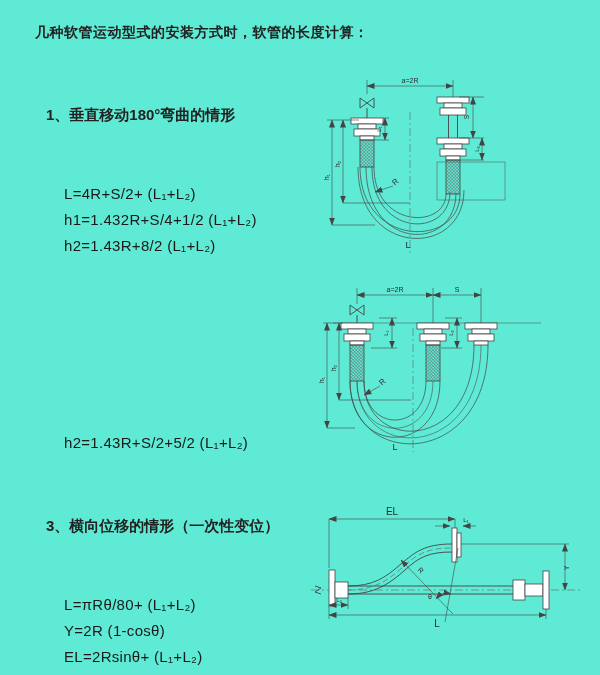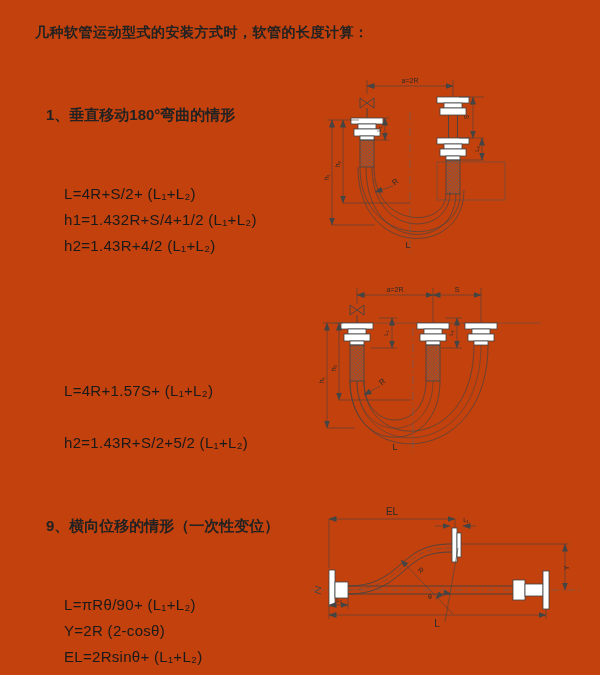--- a/index.html
+++ b/index.html
@@ -1,16 +1,16 @@
 <!DOCTYPE html>
 <html><head>
 <meta charset="utf-8">
 <style>
   html,body{margin:0;padding:0;background:#fff;}
-  .page{position:relative;width:600px;height:675px;background:#c2410c;overflow:hidden;
+  .page{position:relative;width:600px;height:675px;background:#5eead4;overflow:hidden;
         font-family:"Liberation Sans","DejaVu Sans",sans-serif;color:#1f1f1f;}
   .title{position:absolute;left:35px;top:24px;font-size:14px;font-weight:700;
          letter-spacing:.5px;color:#222;}
   .sec{position:absolute;left:46px;width:300px;height:110px;text-decoration:underline;}
   .sec .heading{position:absolute;left:0;top:0;font-size:15px;font-weight:700;color:#222;}
   .sec .formula{position:absolute;left:18px;font-size:15px;font-weight:400;
                 letter-spacing:.3px;color:#1a1a1a;white-space:nowrap;margin-top:48px;}
   .sec .r1{top:31px}.sec .r2{top:57px}.sec .r3{top:83px}
   svg{position:absolute;overflow:visible;}
   svg text{font-family:"Liberation Sans","DejaVu Sans",sans-serif;fill:#2b2b2b;}
@@ -25,32 +25,31 @@
 <body>
 
 <div class="page">
 
   <div class="title">几种软管运动型式的安装方式时，软管的长度计算：</div>
 
   <div class="sec" style="top:106px">
     <div class="heading">1、垂直移动180°弯曲的情形</div>
     <div class="formula r1">L=4R+S/2+ (L₁+L₂)</div>
     <div class="formula r2">h1=1.432R+S/4+1/2 (L₁+L₂)</div>
-    <div class="formula r3">h2=1.43R+4/2 (L₁+L₂)</div>
+    <div class="formula r3">h2=1.43R+8/2 (L₁+L₂)</div>
   </div>
 
   <div class="sec" style="top:303px">
-    <div class="formula r1">L=4R+1.57S+ (L₁+L₂)</div>
     <div class="formula r3">h2=1.43R+S/2+5/2 (L₁+L₂)</div>
   </div>
 
   <div class="sec" style="top:517px">
-    <div class="heading">9、横向位移的情形（一次性变位）</div>
-    <div class="formula r1">L=πRθ/90+ (L₁+L₂)</div>
-    <div class="formula r2">Y=2R (2-cosθ)</div>
+    <div class="heading">3、横向位移的情形（一次性变位）</div>
+    <div class="formula r1">L=πRθ/80+ (L₁+L₂)</div>
+    <div class="formula r2">Y=2R (1-cosθ)</div>
     <div class="formula r3">EL=2Rsinθ+ (L₁+L₂)</div>
   </div>
 
   <svg style="left:313px;top:72px" width="272" height="195" viewBox="0 0 272 195">
     <defs>
       <marker id="a1" markerWidth="8" markerHeight="6" refX="7.5" refY="3" orient="auto-start-reverse" markerUnits="userSpaceOnUse">
         <path d="M0,0 L8,3 L0,6 Z" fill="#444"></path>
       </marker>
       <pattern id="h1p" width="3.2" height="3.2" patternUnits="userSpaceOnUse">
         <path d="M0,0 L3.2,3.2 M3.2,0 L0,3.2" stroke="#666" stroke-width=".5"></path>

